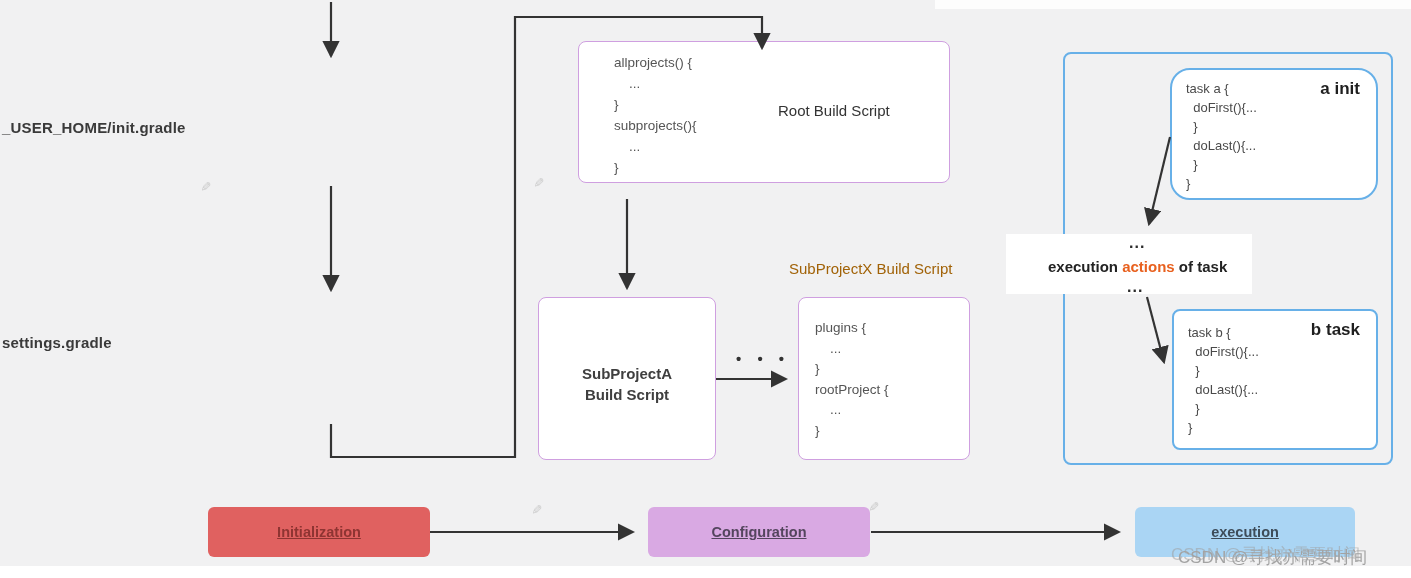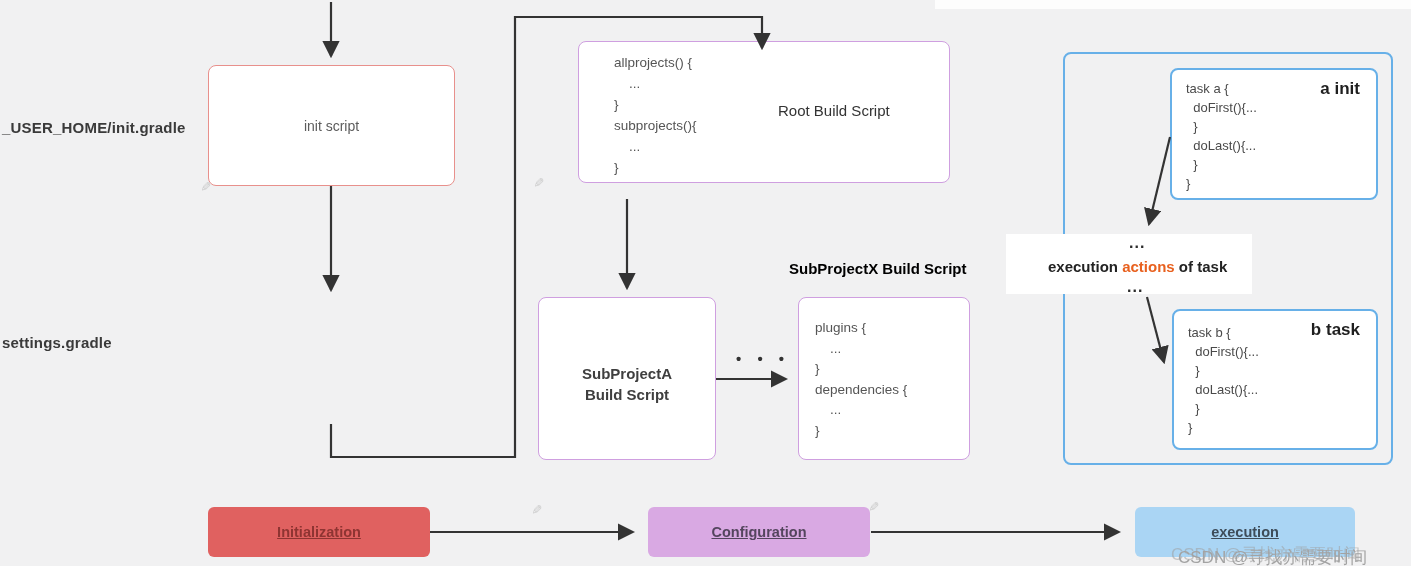--- a/index.html
+++ b/index.html
@@ -56,55 +56,52 @@
 <body>
 
 <div id="stage">
 
   <div class="strip-topright"></div>
   <div class="strip-bottom"></div>
 
   <div class="side-label" style="left:2px;top:119px;">_USER_HOME/init.gradle</div>
   <div class="side-label" style="left:2px;top:334px;">settings.gradle</div>
 
-  <div class="box red center-label" style="left:208px;top:65px;width:247px;height:121px;">
-    <span style="font-size:14px;color:#5c5c5c;">init script</span>
-  </div>
 
 
   <div class="box purple" style="left:578px;top:41px;width:372px;height:142px;padding-left:19px;">
     <div class="codetext" style="padding:10px 0 0 16px;">allprojects() {
     ...
 }
 subprojects(){
     ...
 }</div>
     <div style="position:absolute;left:199px;top:60px;font-weight:normal;font-size:15px;color:#333;">Root Build Script</div>
   </div>
 
   <div class="box purple center-label" style="left:538px;top:297px;width:178px;height:163px;">
     <span class="codetext" style="white-space:pre;font-weight:bold;font-size:15px;color:#3f3f3f;line-height:21px;text-align:center;margin-top:11px;">SubProjectA
 Build Script</span>
   </div>
 
-  <div style="position:absolute;left:789px;top:260px;font-weight:bold;font-size:15px;color:#000000;z-index:2;">SubProjectX Build Script</div>
+  <div style="position:absolute;left:789px;top:260px;font-weight:normal;font-size:15px;color:#a16207;z-index:2;">SubProjectX Build Script</div>
   <div class="box purple" style="left:798px;top:297px;width:172px;height:163px;">
     <div class="codetext" style="padding:20px 0 0 16px;font-size:13.5px;line-height:20.5px;">plugins {
     ...
 }
-dependencies {
+rootProject {
     ...
 }</div>
   </div>
 
   <div class="dots" style="left:736px;top:350px;letter-spacing:6px;">• • •</div>
 
   <div id="exec-container"></div>
 
-  <div class="box blue" style="left:1170px;top:68px;width:208px;height:132px;">
+  <div class="box blue" style="left:1170px;top:68px;width:208px;height:132px;border-radius:20px;">
     <div class="codetext" style="padding:9px 0 0 14px;font-size:13px;line-height:19px;color:#4a4a4a;">task a {
   doFirst(){...
   }
   doLast(){...
   }
 }</div>
     <div class="task-label">a init</div>
   </div>
 
   <div class="box blue" style="left:1172px;top:309px;width:206px;height:141px;">

